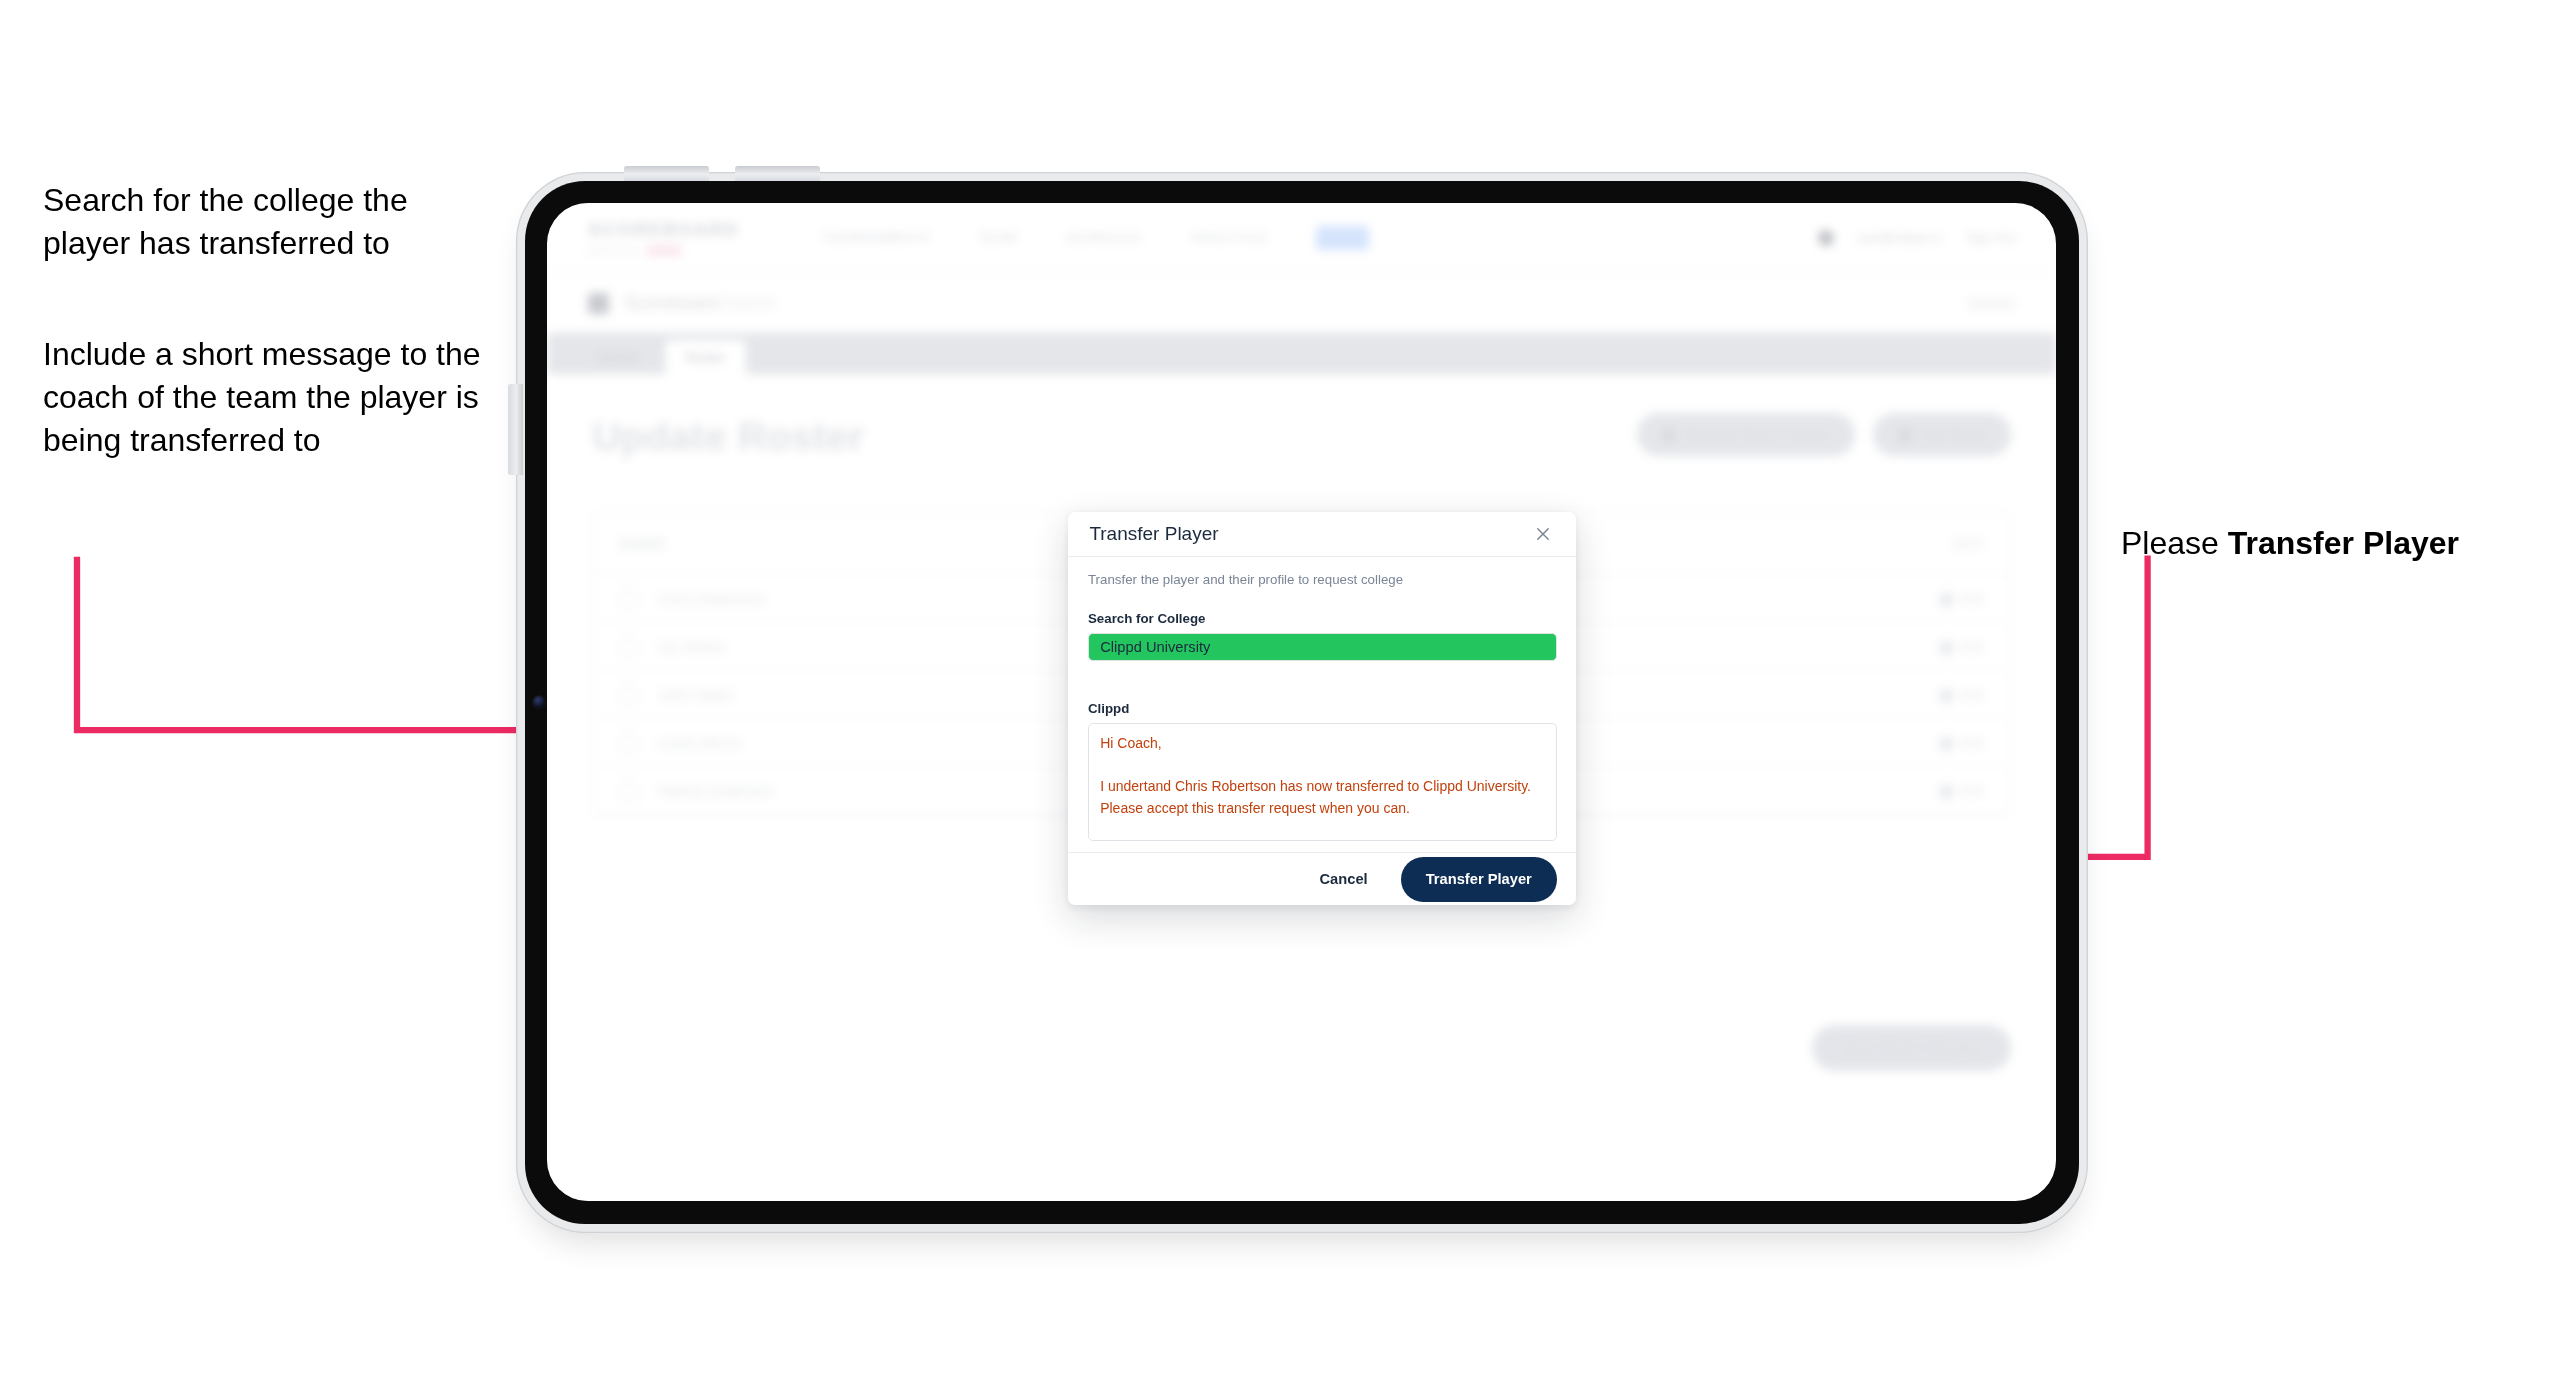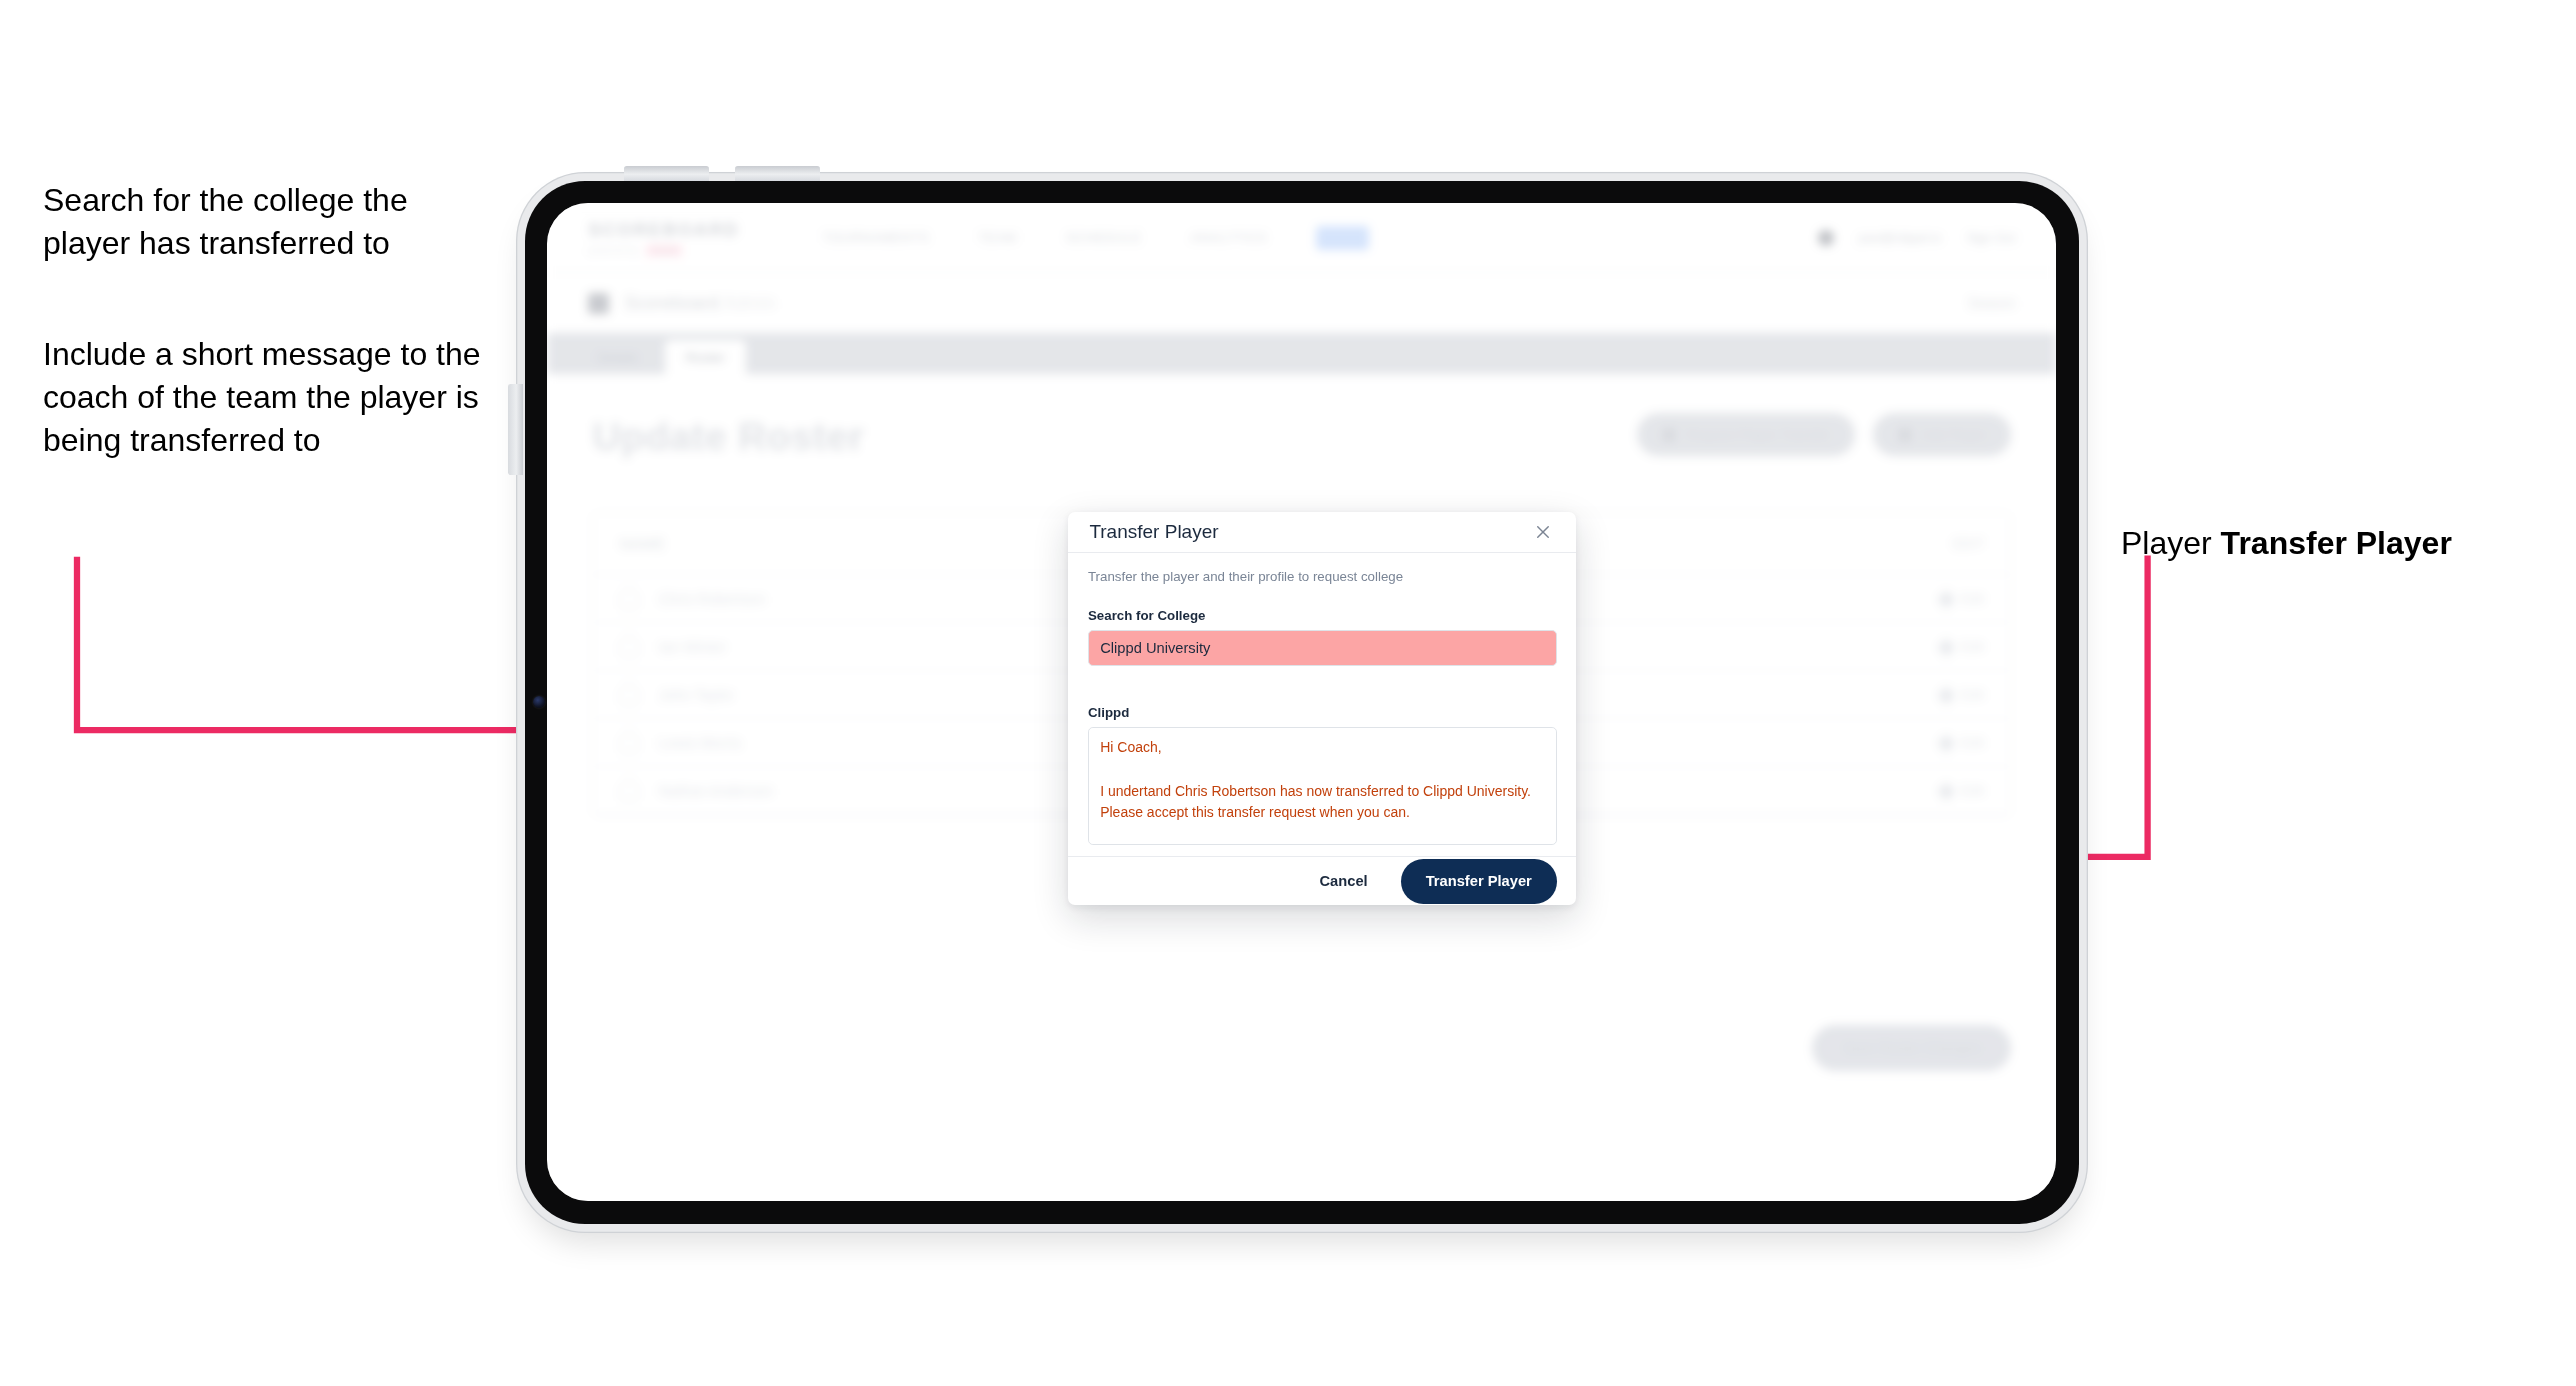--- a/index.html
+++ b/index.html
@@ -150,23 +150,23 @@
   }
   #modal-title { font-size: 19px; color: #1c2a3e; font-weight: normal; }
   #modal-close {
     margin-left: auto; width: 24px; height: 24px; display: flex;
     align-items: center; justify-content: center; cursor: pointer;
   }
   #modal-body { flex: 1; padding: 15.4px 19.6px 11.2px 19.6px; }
   #modal-desc { font-size: 13.3px; color: #7a8596; margin-bottom: 17px; }
   .field-label { font-size: 13.3px; color: #1c2a3e; font-weight: bold; margin-bottom: 7px; margin-top: 24px; }
   #college-input {
-    width: 100%; height: 36px; border: 0.7px solid #dfe3e8; border-radius: 4.9px;
+    width: 100%; height: 28px; border: 0.7px solid #dfe3e8; border-radius: 4.9px;
     padding: 0 11.2px; font-size: 14.7px; color: #1c2a3e;
-    font-family: "Liberation Sans", sans-serif; background: #fca5a5;
+    font-family: "Liberation Sans", sans-serif; background: #22c55e;
     display: flex; align-items: center;
   }
   .spacer { height: 15.4px; }
   #message-box {
     width: 100%; height: 118px; border: 0.7px solid #dfe3e8; border-radius: 4.9px;
     padding: 9px 11.2px; font-size: 14px; color: #c2410c; line-height: 1.55;
     font-family: "Liberation Sans", sans-serif; white-space: pre-line; overflow: hidden;
   }
   #modal-foot {
     height: 66px; border-top: 0.7px solid #e9ebef;
@@ -185,21 +185,21 @@
 </style>
 </head>
 <body>
 
 <div id="stage">
 
   <div class="anno" id="anno-left-1">Search for the college the player has transferred to</div>
   <div class="anno" id="anno-left-2">Include a short message to the coach of the team the player is being transferred to</div>
 
   <div class="anno" id="anno-right-1">
-    <span>Player </span><span class="strong">Transfer Player</span>
+    <span>Please </span><span class="strong">Transfer Player</span>
   </div>
 
   <svg class="arrow-svg" viewBox="0 0 3680 1980">
 
     <path d="M110 800 L110 1043 L1455 1043" fill="none" stroke="#ec2a63" stroke-width="9" stroke-linecap="square"></path>
     <path d="M1408 1005 L1472 1043 L1408 1081" fill="none" stroke="#ec2a63" stroke-width="9" stroke-linecap="round" stroke-linejoin="round"></path>
 
     <path d="M3068 798 L3068 1224 L2245 1224" fill="none" stroke="#ec2a63" stroke-width="9" stroke-linecap="square"></path>
     <path d="M2290 1188 L2228 1224 L2290 1262" fill="none" stroke="#ec2a63" stroke-width="9" stroke-linecap="round" stroke-linejoin="round"></path>
   </svg>

